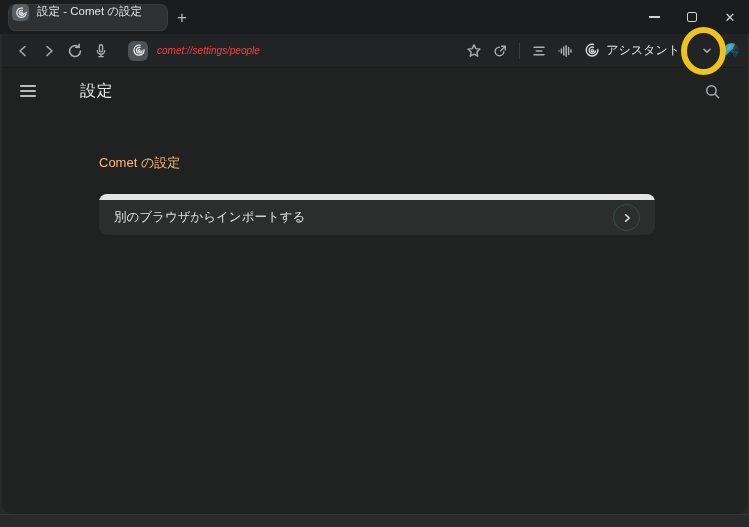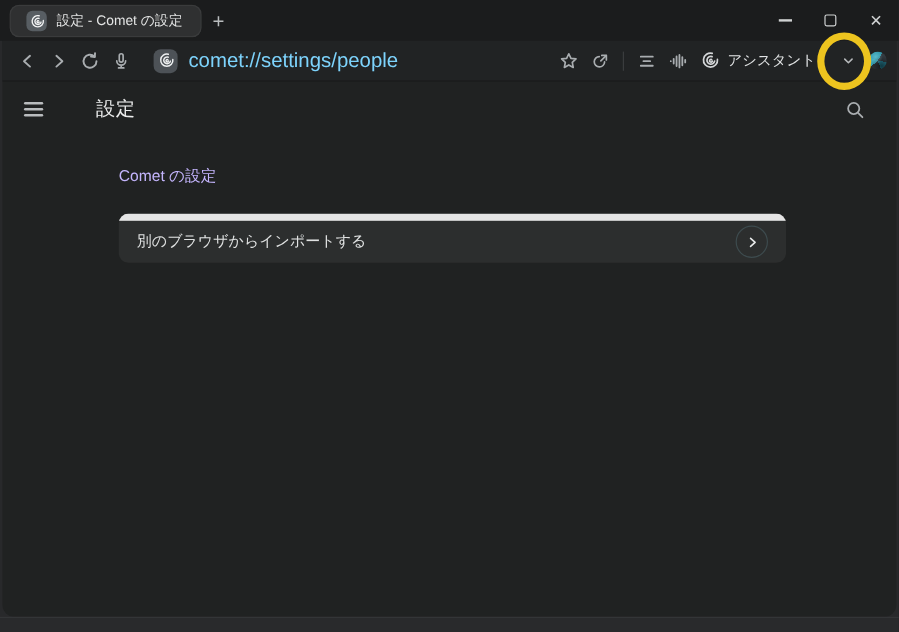--- a/index.html
+++ b/index.html
@@ -14,21 +14,21 @@
   .window { position:absolute; inset:0; }
 
   
   .titlebar {
     position:absolute; top:0; left:0; right:0; height:34px;
     background:#1b1c1d; display:flex; align-items:flex-start;
   }
   .tab {
     margin:4px 0 0 8px; height:27px; width:160px;
     background:#2f3031; border-radius:8px;
-    display:flex; align-items:center; padding:0 14px; gap:8px;
+    display:flex; padding:0 4px; gap:8px;
     box-shadow:0 0 0 1px #3a3b3c inset;
   }
   .favicon-box {
     width:17px; height:17px; border-radius:5px; background:#585e63;
     display:flex; align-items:center; justify-content:center; flex:none;
   }
   .tab-title {
     font-size:11.5px; color:#e4e5e5; white-space:nowrap; overflow:hidden;
   }
   .newtab-btn {
@@ -60,21 +60,21 @@
   }
   .tb-icon {
     width:26px; height:26px; display:flex; align-items:center; justify-content:center;
     border-radius:6px; flex:none;
   }
   .tb-icon svg { display:block; }
   .url-favicon {
     width:20px; height:20px; border-radius:6px; background:#4d5257;
     display:flex; align-items:center; justify-content:center; margin-left:14px; flex:none;
   }
-  .url-text { font-size:17px; color:#7dd3fc; margin-left:9px; white-space:nowrap; }
+  .url-text { font-size:10px; color:#ef4444; margin-left:9px; white-space:nowrap;font-style:italic; }
   .tb-spacer { flex:1; }
   .tb-divider { width:1px; height:16px; background:#3a3c3e; margin:0 6px; flex:none; }
   .assistant {
     display:flex; align-items:center; gap:7px; padding:0 6px; height:26px;
     border-radius:6px; flex:none;text-align:right;
   }
   .assistant-label { font-size:12px; color:#e2e4e5; white-space:nowrap; }
   .avatar-sphere {
     border-radius:50%;
     background:
@@ -90,21 +90,21 @@
   .page-header {
     height:46px; display:flex; align-items:center; padding:0 22px 0 18px;gap:31px;
   }
   .hamburger { display:flex; flex-direction:column; gap:3px; width:16px; }
   .hamburger span { height:2px; background:#b9bcbe; border-radius:1px; }
   .page-title { font-size:16px; color:#eceded; margin-left:13px; letter-spacing:.5px; }
   .ph-spacer { flex:1; }
 
   
   .content { padding-left:97px; }
-  .section-title { margin-top:24px; font-size:13px; color:#c4b5fd; }
+  .section-title { margin-top:40px; font-size:13px; color:#fdba74; }
   .card {
     margin-top:22px; width:556px; background:#2c2e2e; border-radius:8px; overflow:hidden;
   }
   .card-row { display:flex; align-items:center; padding:0 15px; }
   .row-profile { height:52px; }
   .row-import { height:41px; border-top:6px solid #e5e5e5; }
   .avatar-lg { width:30px; height:30px; }
   .profile-name { font-size:12.5px; font-weight:bold; color:#eaebeb; margin-left:14px; }
   .row-spacer { flex:1; }
   .import-label { font-size:12.5px; color:#e0e2e2; }

